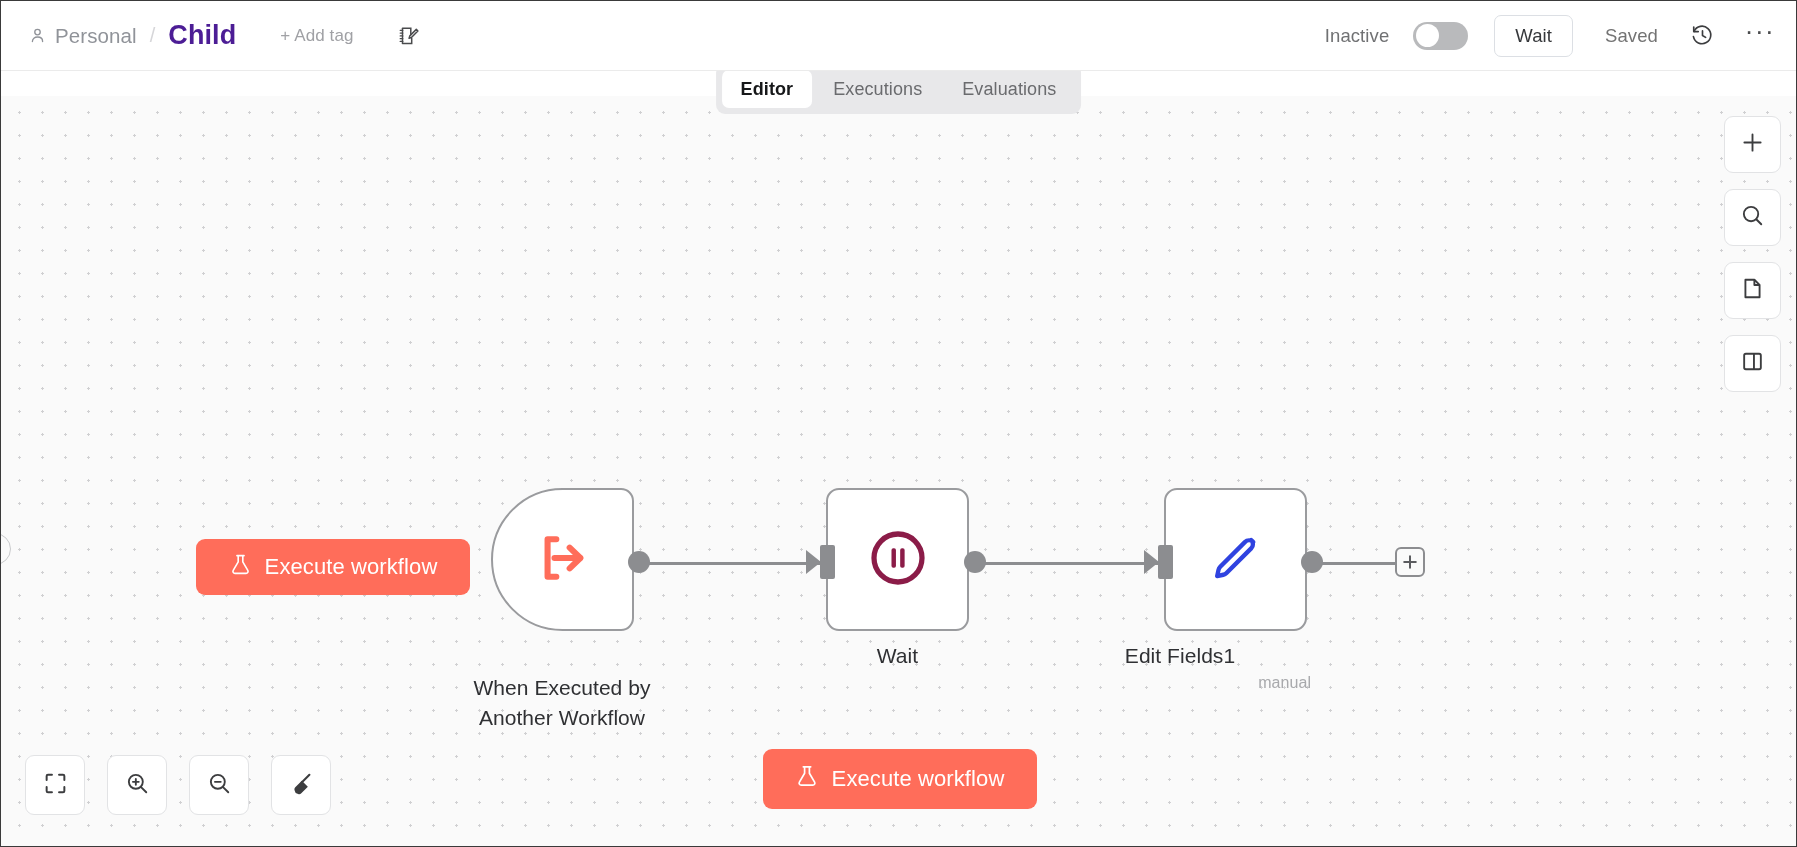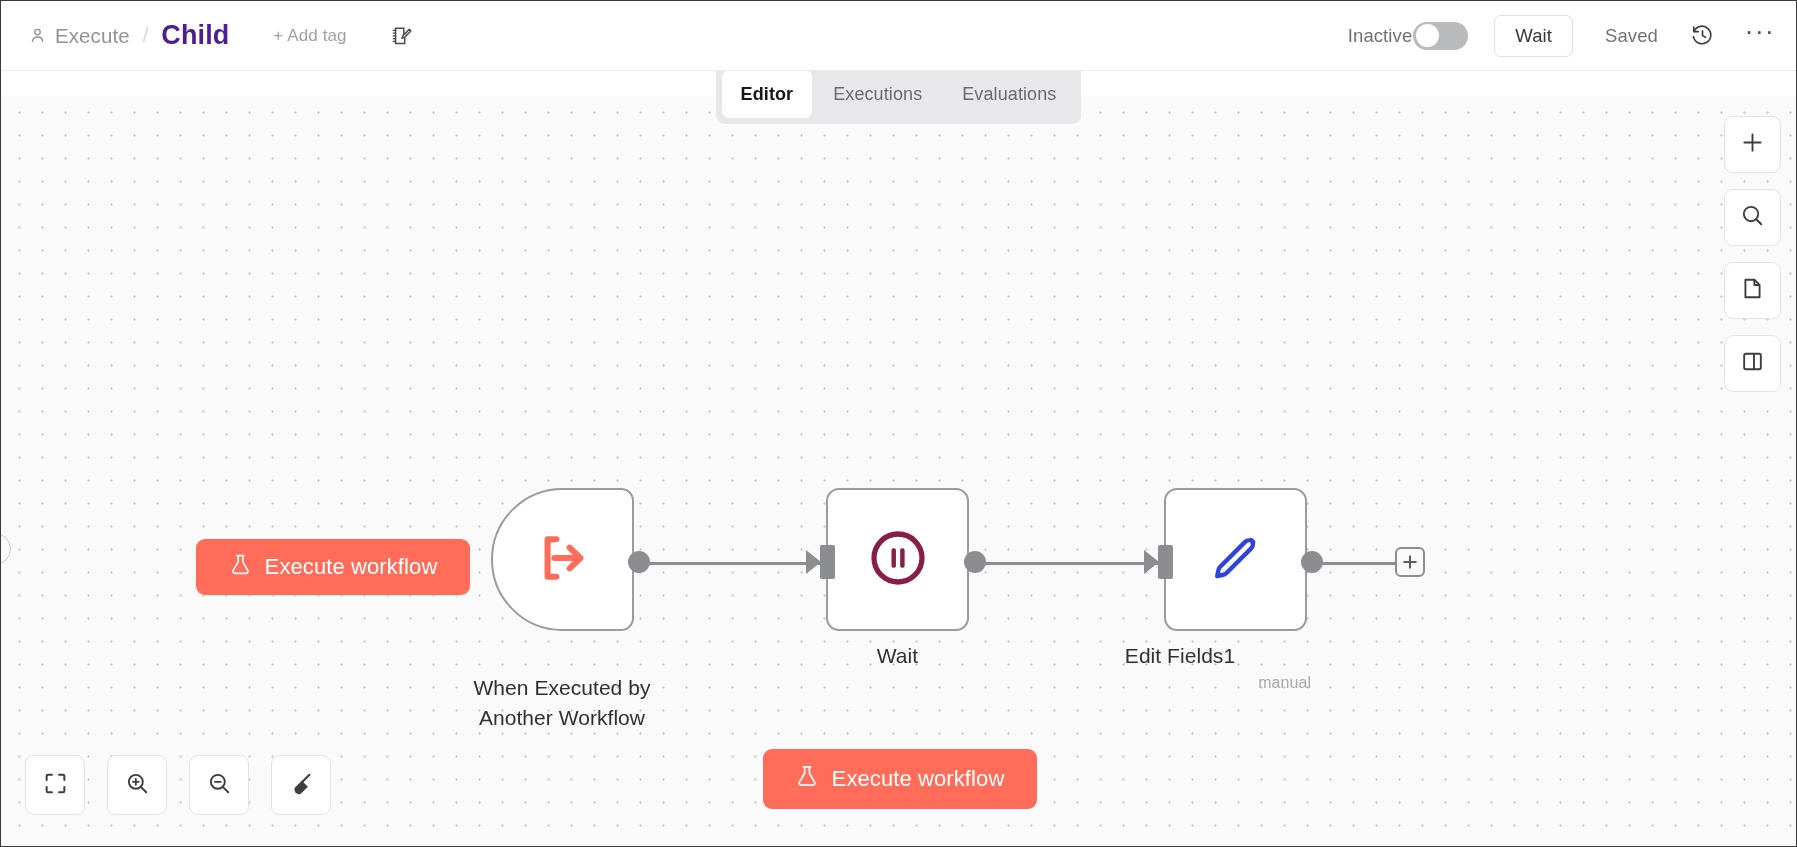--- a/index.html
+++ b/index.html
@@ -43,21 +43,21 @@
   }
   .note-btn {
     margin-left: 42px; width: 26px; height: 26px;
     display: flex; align-items: center; justify-content: center;
     cursor: pointer;
   }
   .header-right {
     margin-left: auto; display: flex; align-items: center; gap: 0;
   }
   .inactive-label {
-    font-size: 18.5px; color: #707173; margin-right: 1px; letter-spacing: .1px;
+    font-size: 18.5px; color: #707173; margin-right: 24px; letter-spacing: .1px;
   }
   .toggle {
     width: 55px; height: 28px; border-radius: 14px; background: #b9babc;
     position: relative; cursor: pointer; margin-right: 26px;
   }
   .toggle .knob {
     position: absolute; top: 2.5px; left: 3px;
     width: 23px; height: 23px; border-radius: 50%;
     background: #fff;
   }
@@ -82,21 +82,21 @@
     padding-bottom: 10px;
   }
 
   
   .tabs {
     position: absolute; top: 63px; left: 50%; transform: translateX(-50%);
     background: #e8e8ea; border-radius: 9px;
     padding: 6px; display: flex; gap: 2px; z-index: 25;
   }
   .tab {
-    height: 48px; padding: 12px 19px; border-radius: 7px;
+    height: 38px; padding: 12px 19px; border-radius: 7px;
     display: flex; align-items: center; justify-content: center;
     font-size: 18px; color: #6a6b6e; cursor: pointer; white-space: nowrap;
     letter-spacing: .1px;
   }
   .tab.active { background: #ffffff; color: #17181a; font-weight: 600; }
 
   
   .canvas {
     position: absolute; top: 95px; left: 0;
     width: 1797px; height: 752px;
@@ -219,21 +219,21 @@
 
   <div class="header">
 
     <div class="breadcrumb">
       <span class="person-icon">
         <svg width="17" height="17" viewBox="0 0 20 20" fill="none">
           <circle cx="10" cy="6" r="3.2" stroke="#909399" stroke-width="1.6"></circle>
           <path d="M4 17c0-3.3 2.7-5.2 6-5.2s6 1.9 6 5.2" stroke="#909399" stroke-width="1.6" stroke-linecap="round"></path>
         </svg>
       </span>
-      <span class="crumb-personal">Execute</span>
+      <span class="crumb-personal">Personal</span>
       <span class="crumb-sep">/</span>
       <span class="crumb-child">Child</span>
     </div>
 
     <span class="add-tag">+ Add tag</span>
 
     <span class="note-btn">
       <svg width="24" height="24" viewBox="0 0 24 24" fill="none">
         <path d="M5.5 4.2h8.3v6.4" stroke="#4a4b4d" stroke-width="1.5" stroke-linecap="round"></path>
         <path d="M5.5 19.4h9.2v-5.2" stroke="#4a4b4d" stroke-width="1.5" stroke-linecap="round"></path>

